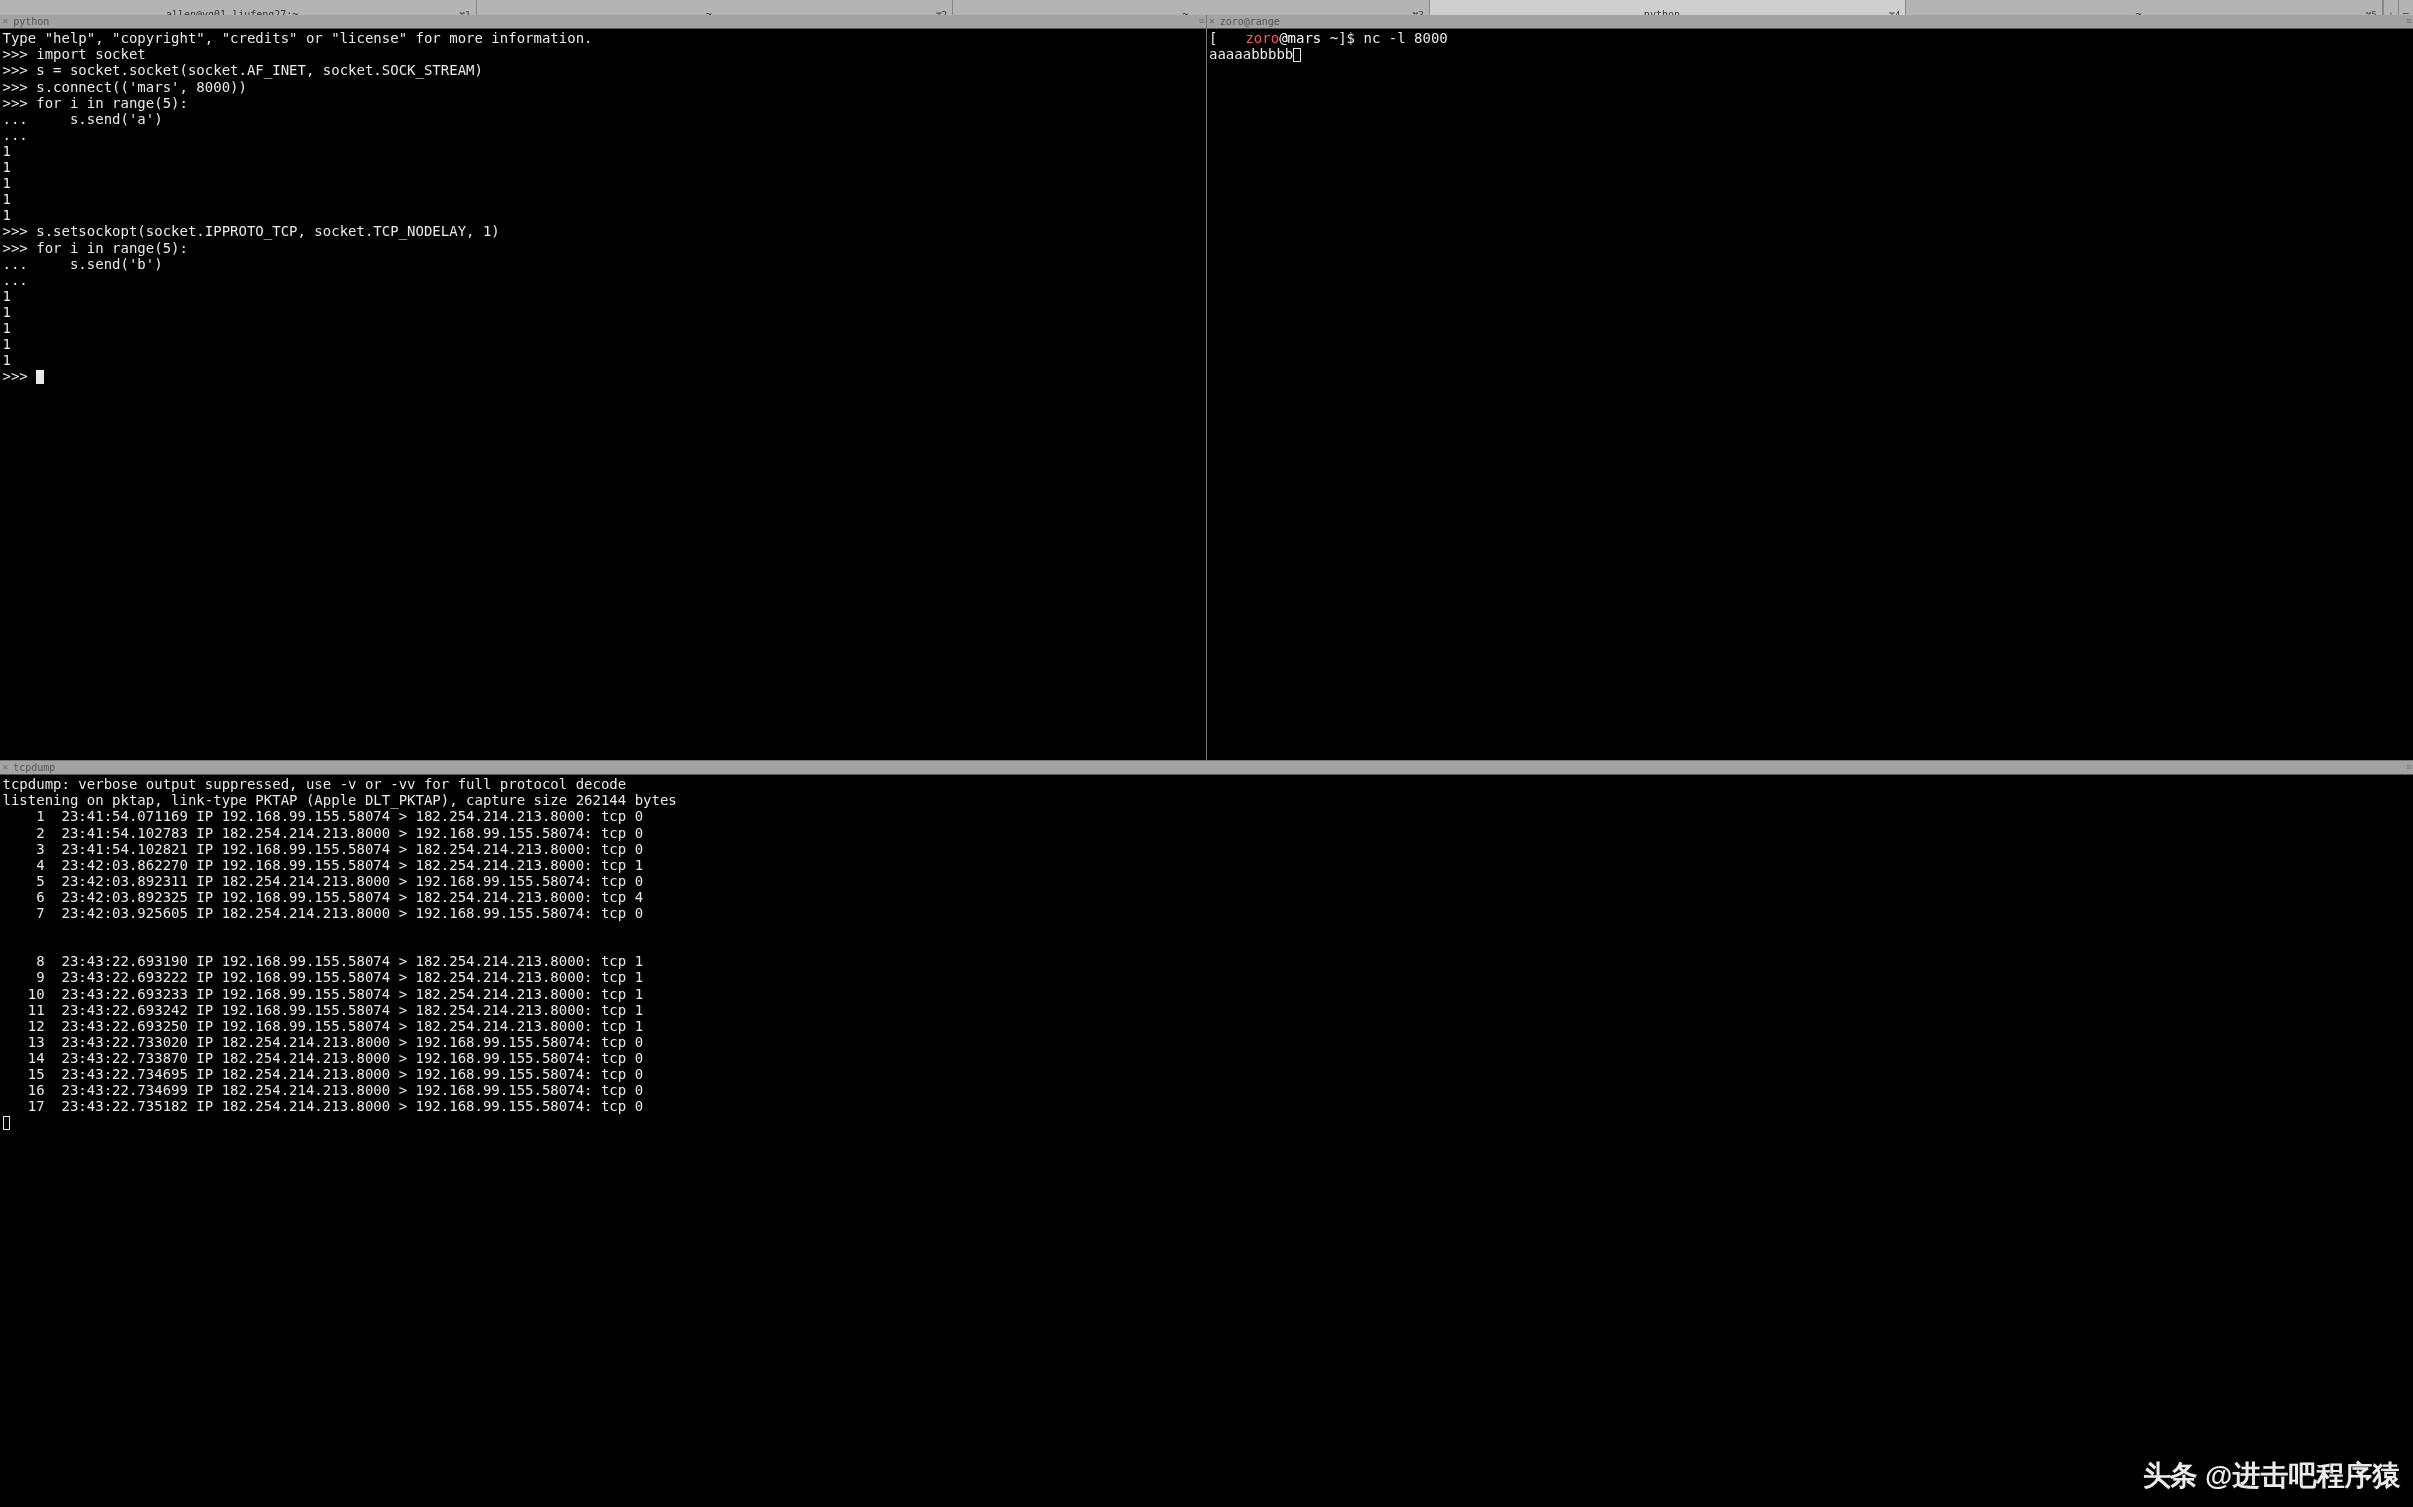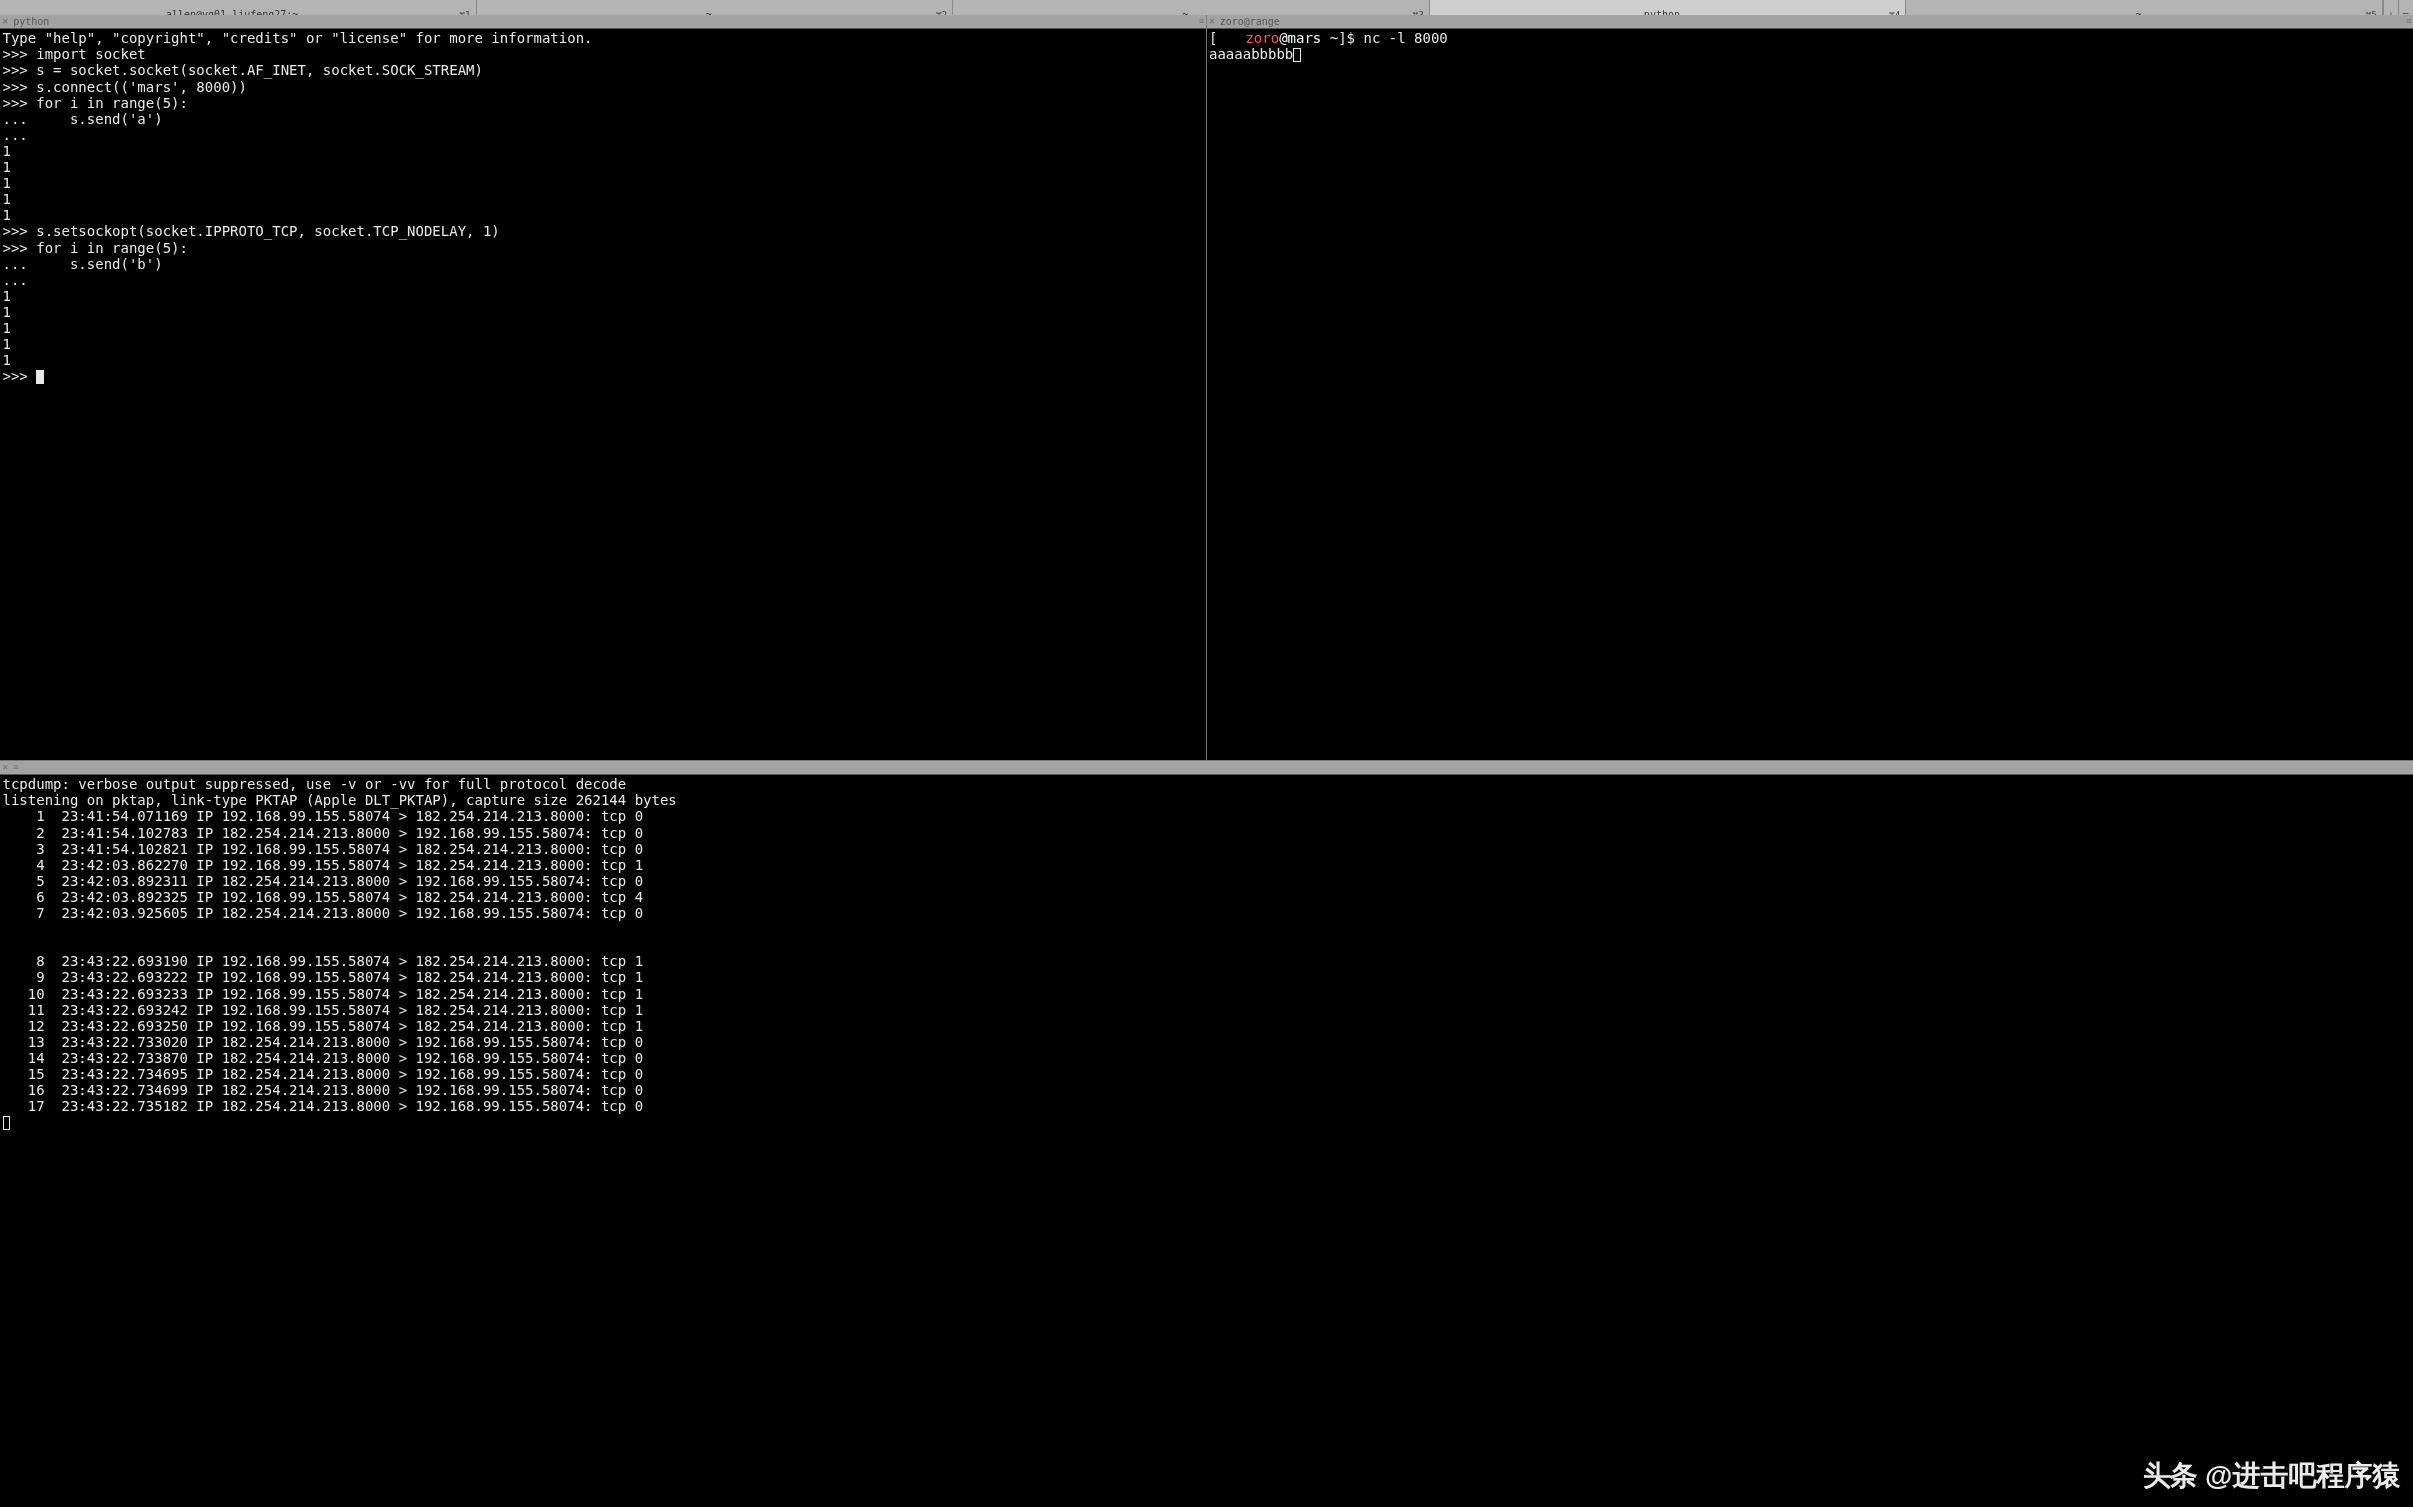--- a/index.html
+++ b/index.html
@@ -214,20 +214,21 @@
       </div>
       <div class="term" id="term-right"><span class="prompt-bracket">[</span><span class="prompt-user">zoro</span><span class="prompt-host">@mars</span><span class="prompt-bracket"> ~</span><span class="prompt-bracket">]$ </span>nc -l 8000
 aaaaabbbbb<span class="cursor-outline"></span>
 </div>
     </div>
   </div>
 
   <div class="lower pane">
     <div class="pane-header">
       <span class="close">✕</span>
+      <span class="label">tcpdump</span>
       <span class="menu">≡</span>
     </div>
     <div class="term" id="term-bottom">tcpdump: verbose output suppressed, use -v or -vv for full protocol decode
 listening on pktap, link-type PKTAP (Apple DLT_PKTAP), capture size 262144 bytes
     1  23:41:54.071169 IP 192.168.99.155.58074 &gt; 182.254.214.213.8000: tcp 0
     2  23:41:54.102783 IP 182.254.214.213.8000 &gt; 192.168.99.155.58074: tcp 0
     3  23:41:54.102821 IP 192.168.99.155.58074 &gt; 182.254.214.213.8000: tcp 0
     4  23:42:03.862270 IP 192.168.99.155.58074 &gt; 182.254.214.213.8000: tcp 1
     5  23:42:03.892311 IP 182.254.214.213.8000 &gt; 192.168.99.155.58074: tcp 0
     6  23:42:03.892325 IP 192.168.99.155.58074 &gt; 182.254.214.213.8000: tcp 4

